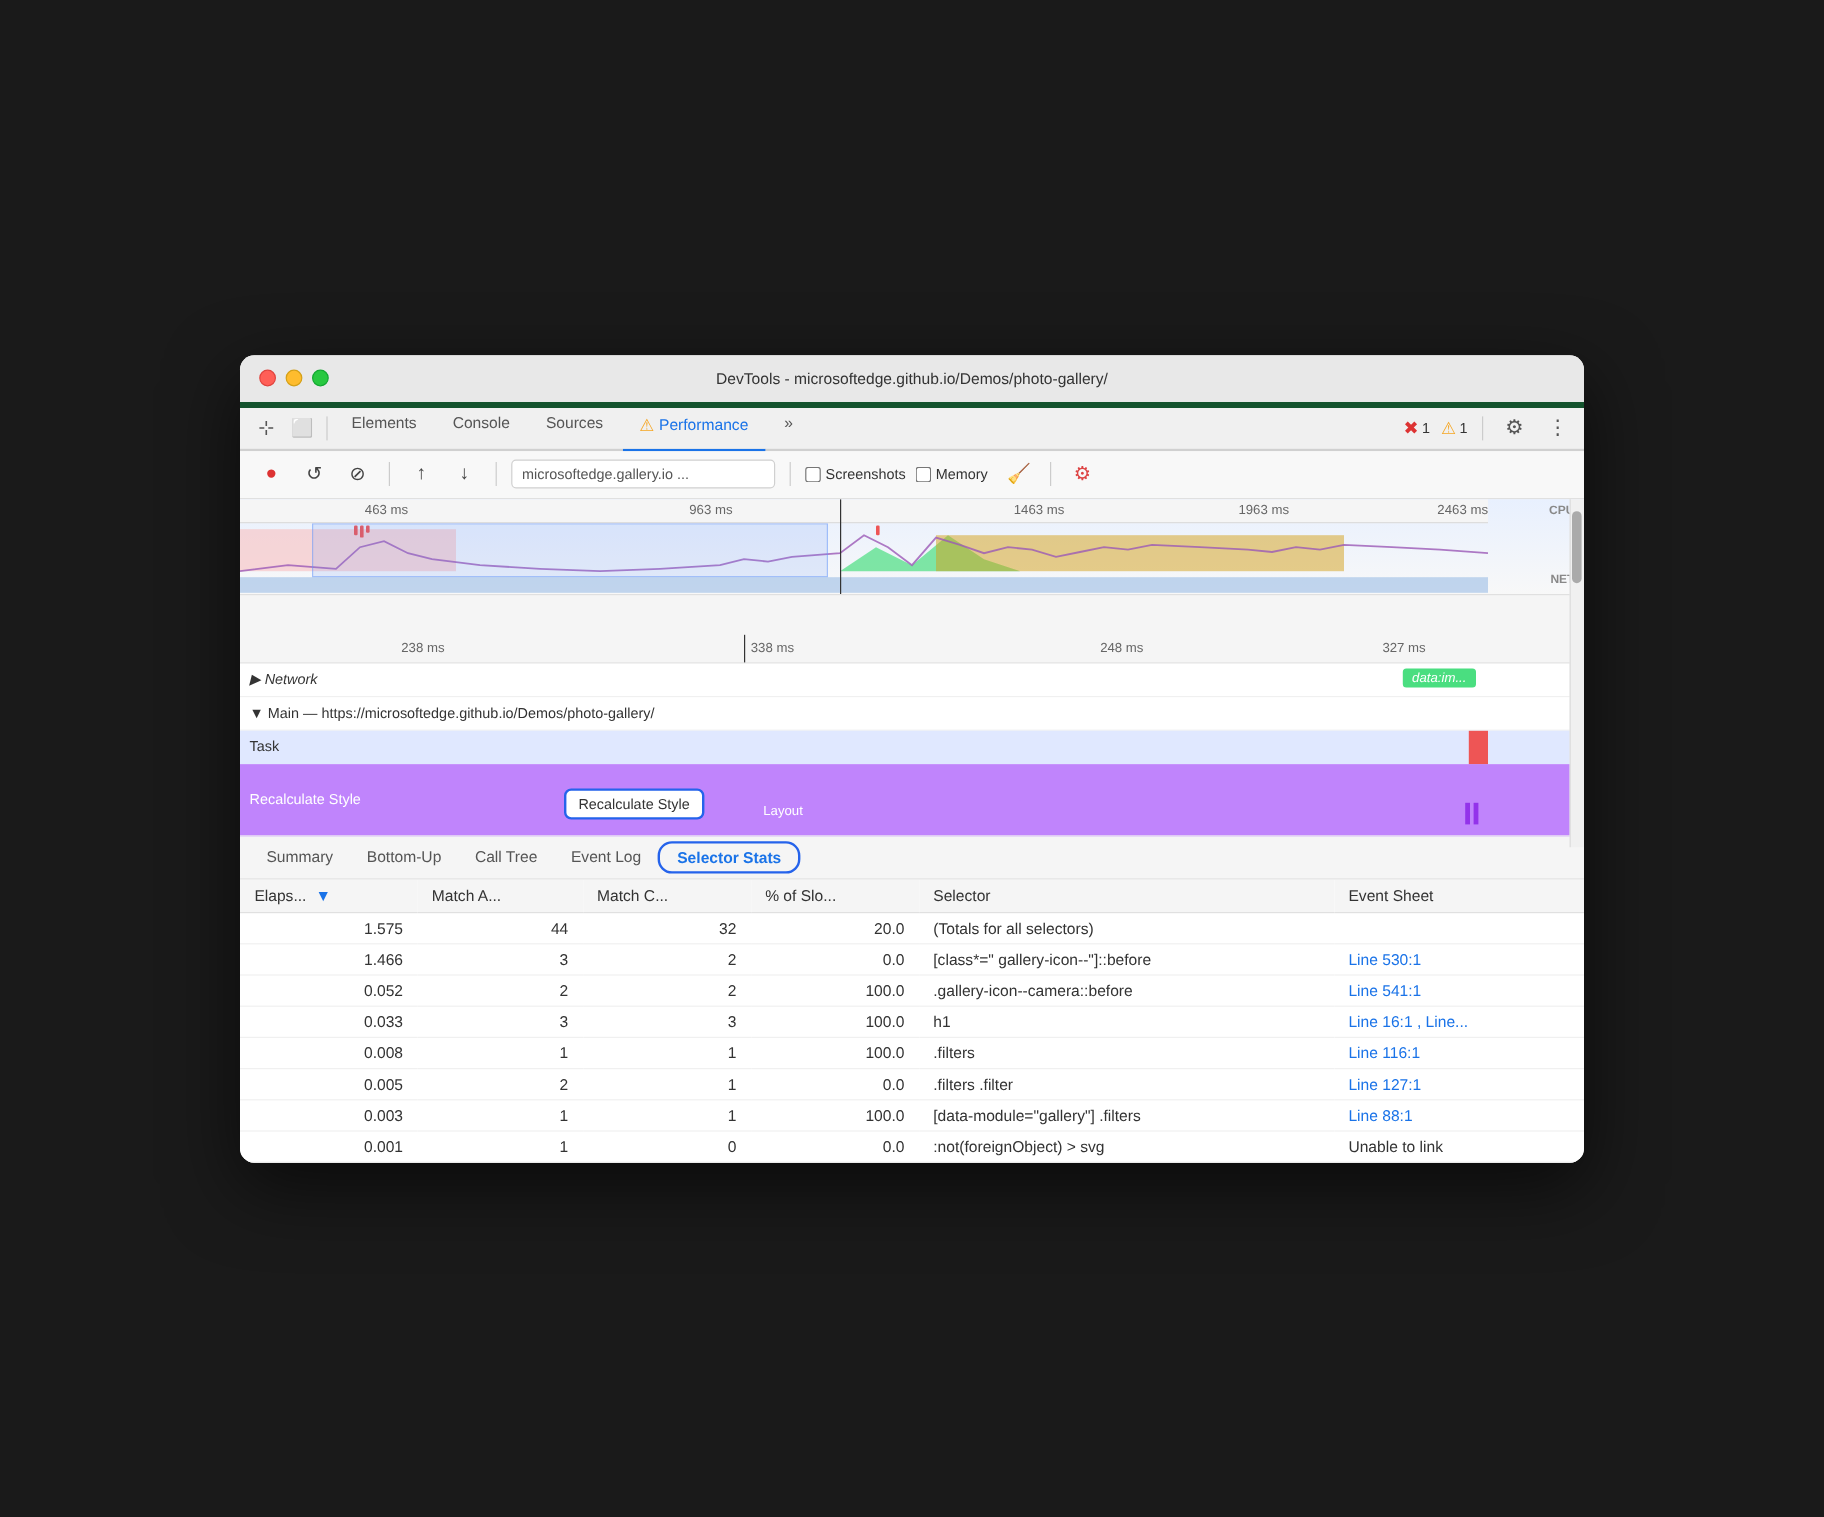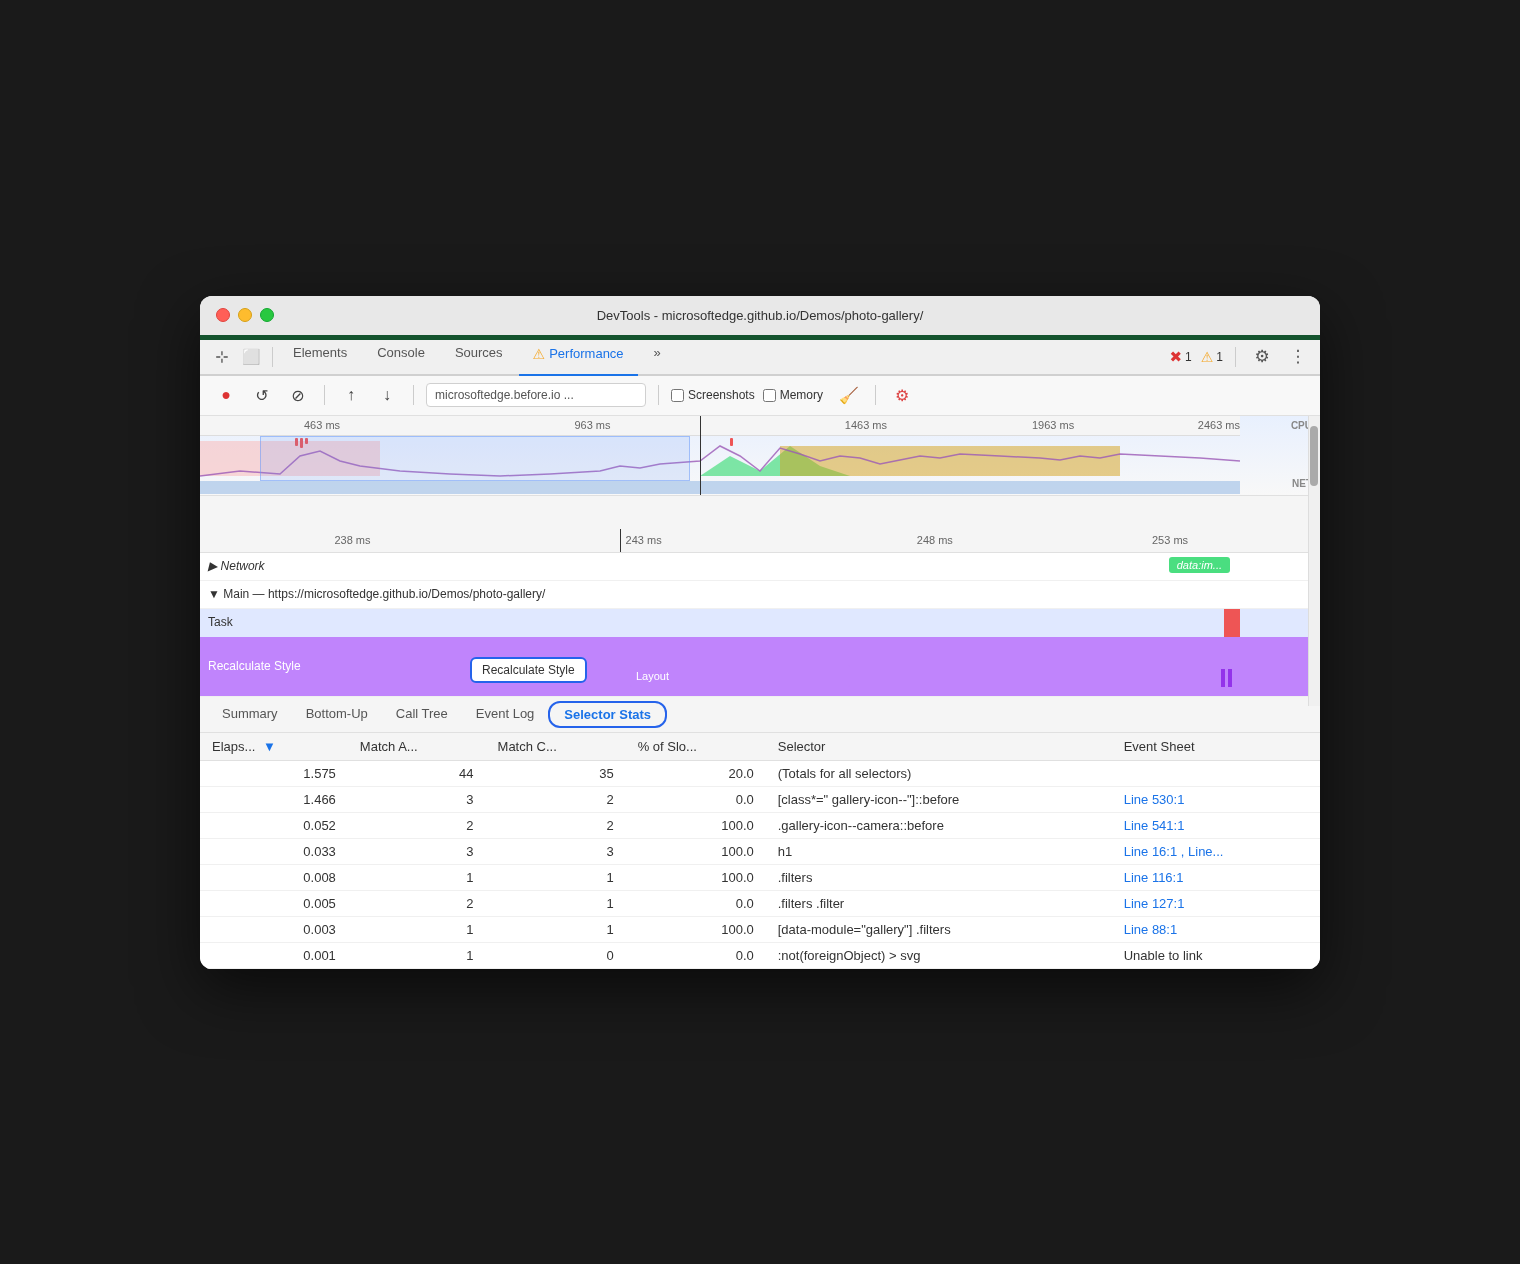--- a/index.html
+++ b/index.html
@@ -357,21 +357,21 @@
   </div>
 
   <div class="perf-toolbar">
     <button class="perf-btn record">●</button>
     <button class="perf-btn">↺</button>
     <button class="perf-btn">⊘</button>
     <div class="perf-sep"></div>
     <button class="perf-btn">↑</button>
     <button class="perf-btn">↓</button>
     <div class="perf-sep"></div>
-    <div class="url-box">microsoftedge.before.io ...</div>
+    <div class="url-box">microsoftedge.gallery.io ...</div>
     <div class="perf-sep"></div>
     <label class="checkbox-group">
       <input type="checkbox" style="">
       <span>Screenshots</span>
     </label>
     <label class="checkbox-group">
       <input type="checkbox" style="">
       <span>Memory</span>
     </label>
     <div class="toolbar-icon" style="margin-left:4px; font-size:16px;">🧹</div>
@@ -413,23 +413,23 @@
 
       <div class="cpu-label">CPU</div>
 
       <div class="net-label">NET</div>
 
       <div class="cursor-line" style="left:500px;"></div>
     </div>
 
     <div class="flame-rulers" style="position:relative; background:#f5f5f5;">
       <span style="position:absolute;left:12%;font-size:11px;color:#666;">238 ms</span>
-      <span style="position:absolute;left:38%;font-size:11px;color:#666;">243 ms</span>
+      <span style="position:absolute;left:38%;font-size:11px;color:#666;">338 ms</span>
       <span style="position:absolute;left:64%;font-size:11px;color:#666;">248 ms</span>
-      <span style="position:absolute;left:85%;font-size:11px;color:#666;">253 ms</span>
+      <span style="position:absolute;left:85%;font-size:11px;color:#666;">327 ms</span>
 
       <div class="cursor-line" style="left:420px;"></div>
     </div>
 
     <div class="flame-row network-row" style="position:relative;font-style:italic;">
       <span class="flame-row-label">▶ <span>Network</span></span>
 
       <div style="position:absolute;right:90px;top:4px;background:#4ade80;color:white;font-size:11px;padding:2px 8px;border-radius:3px;">
         <span>data:im...</span>
       </div>
@@ -508,21 +508,21 @@
           </th>
           <th>
             <span>Event Sheet</span>
           </th>
         </tr>
       </thead>
       <tbody id="table-body">
       <tr>
     <td class="num">1.575</td>
     <td class="num">44</td>
-    <td class="num">35</td>
+    <td class="num">32</td>
     <td class="num">20.0</td>
     <td>(Totals for all selectors)</td>
     <td class=""></td>
   </tr>
           <tr>
     <td class="num">1.466</td>
     <td class="num">3</td>
     <td class="num">2</td>
     <td class="num">0.0</td>
     <td>[class*=" gallery-icon--"]::before</td>

